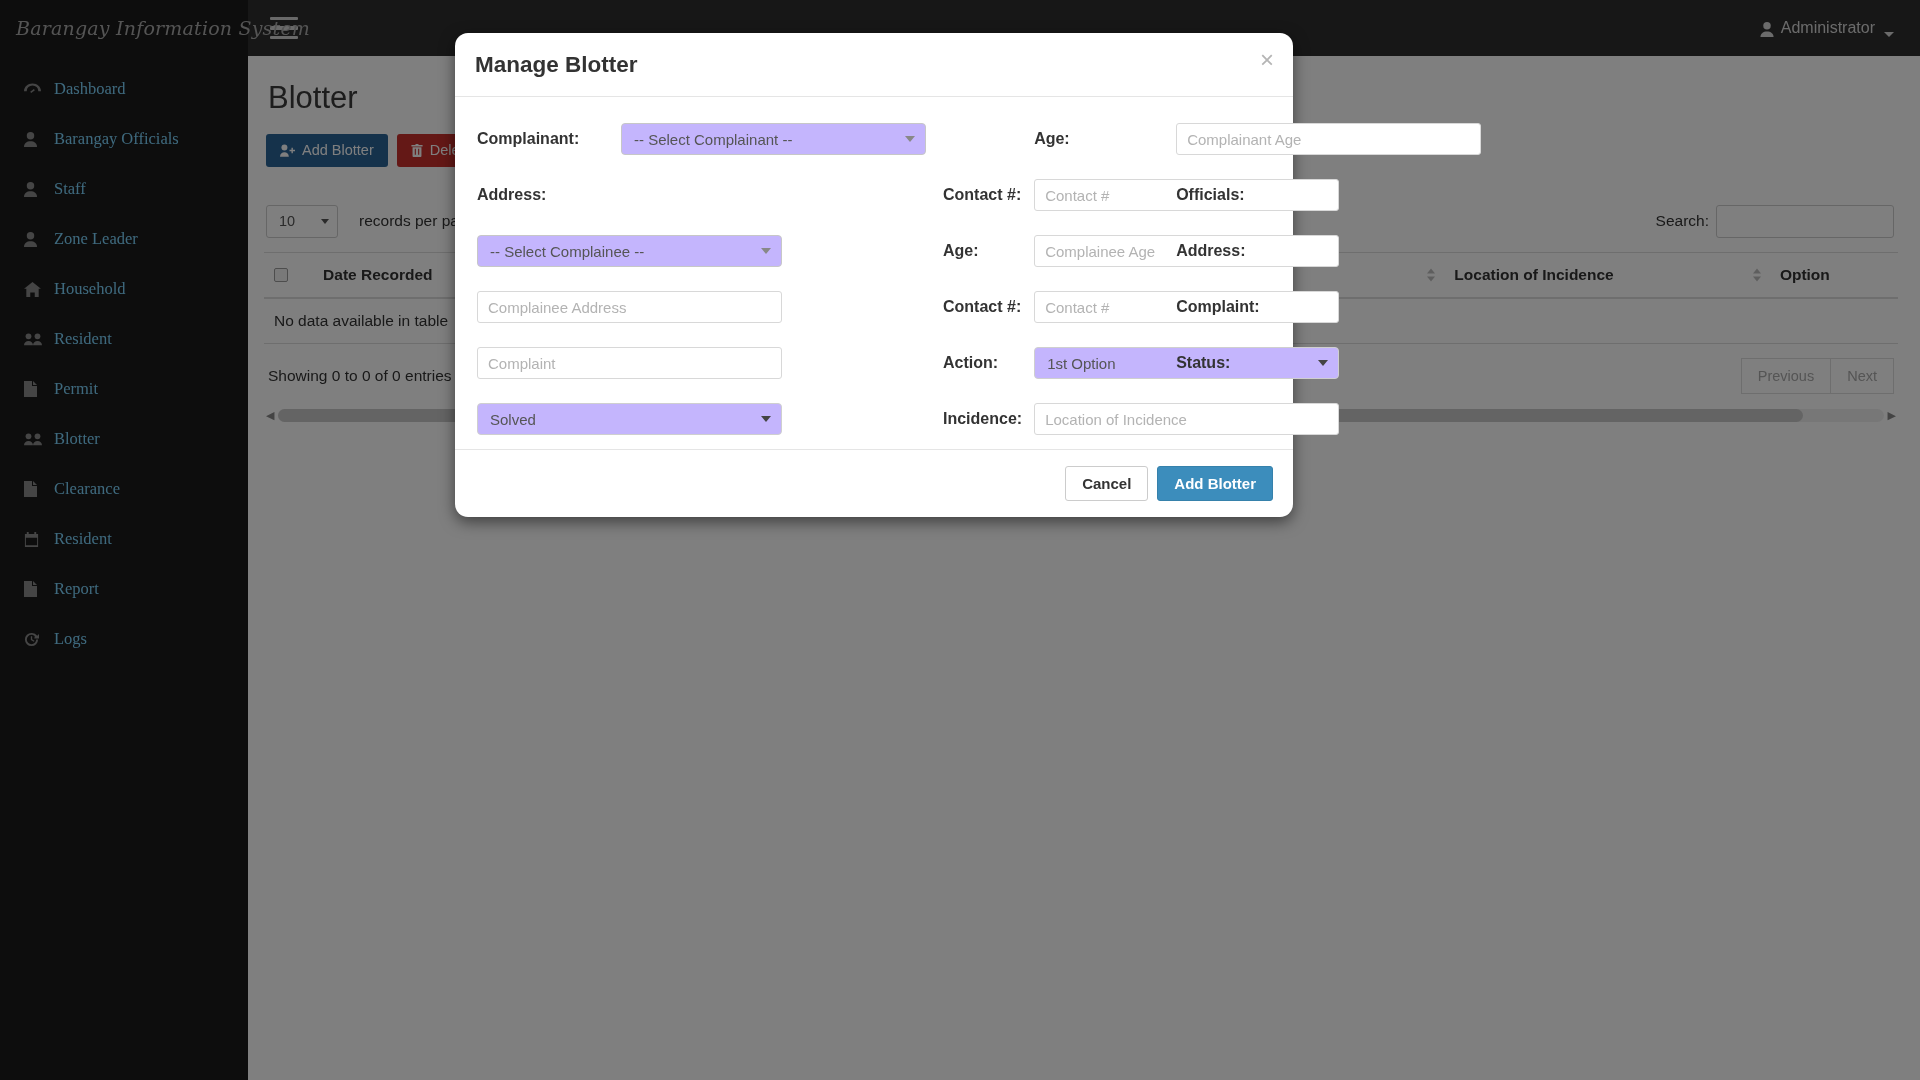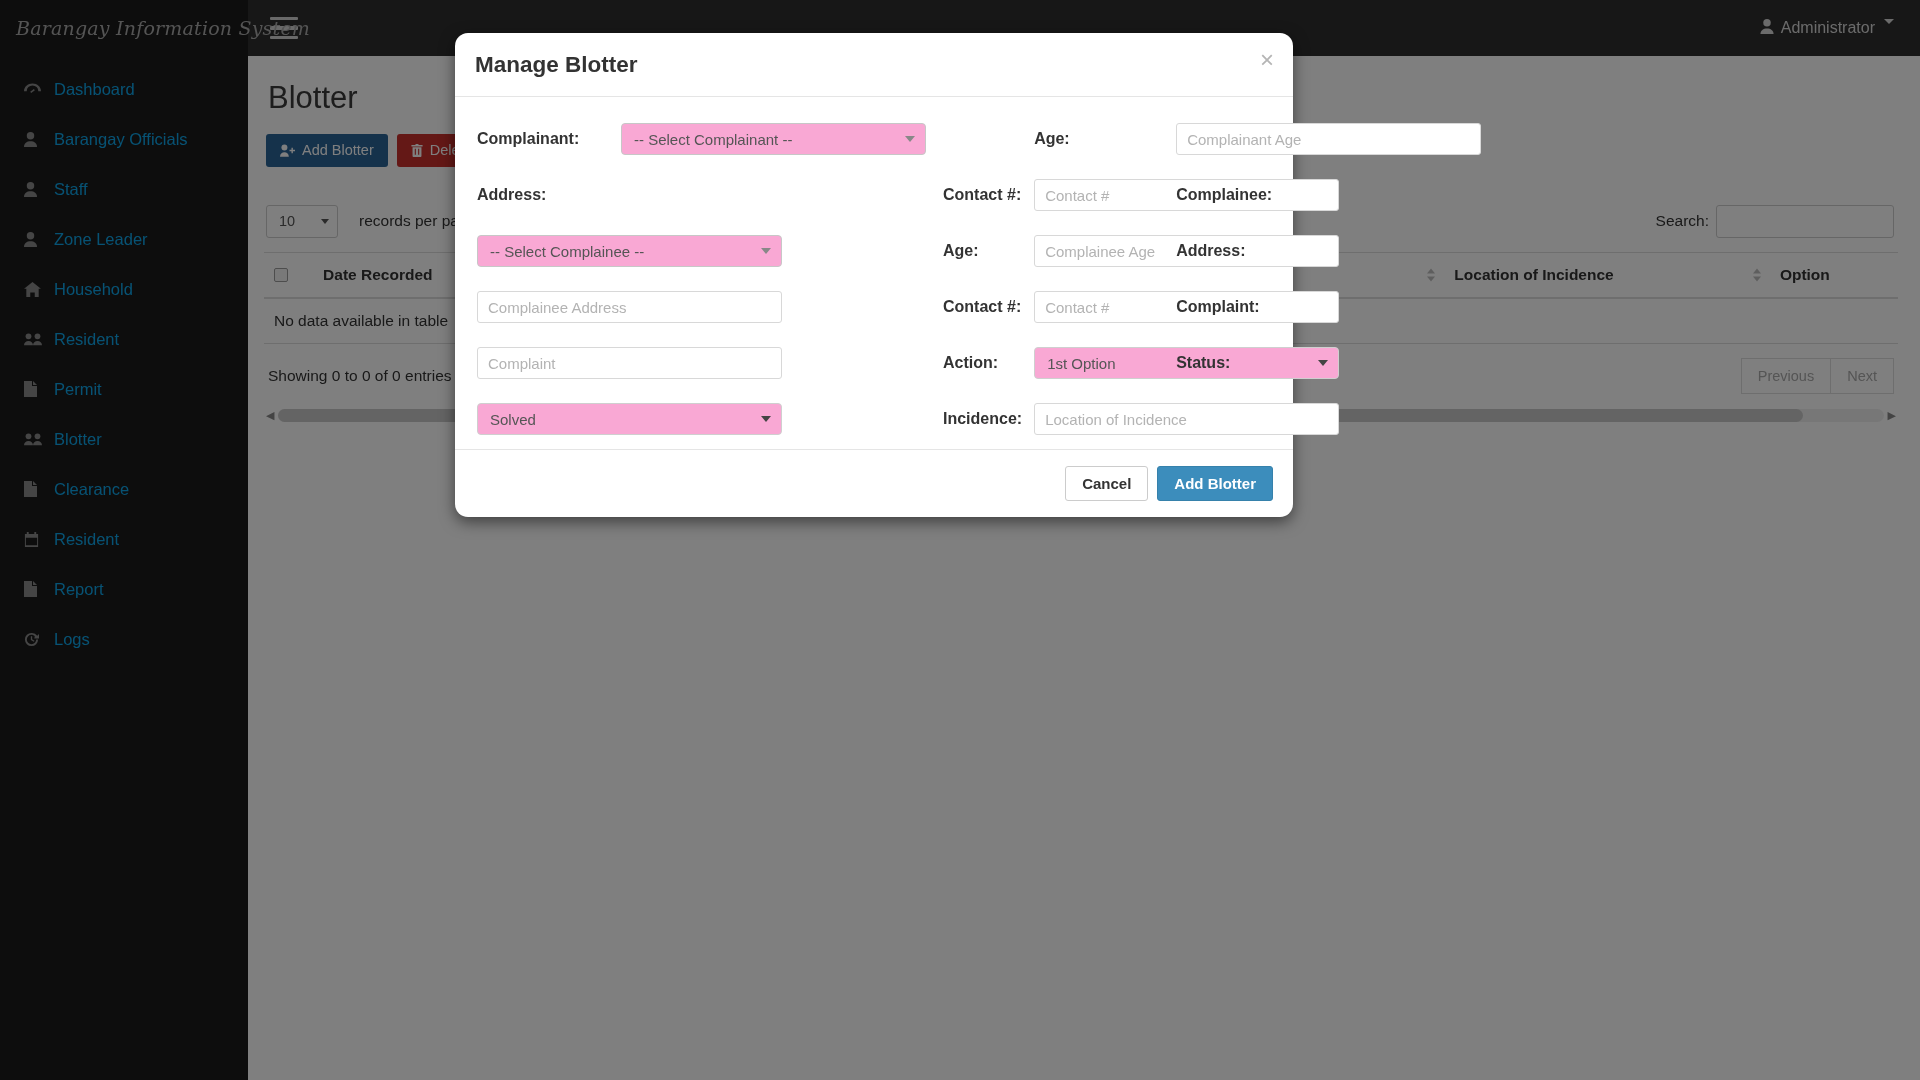--- a/index.html
+++ b/index.html
@@ -35,24 +35,25 @@
     padding-left: 32px;
     font-size: 21px;
     color: #9d9d9d;
     border-bottom: 1px solid #262626;
   }
   .nav { padding-top: 8px; }
   .nav-item {
     display: flex; align-items: center;
     height: 50px;
     padding-left: 24px;
-    color: #0ea5e9;
+    color: #7dd3fc;
     font-size: 16.5px;
     cursor: pointer;
     text-decoration: none;
+    font-family: Liberation Serif, serif;
   }
   .nav-ico {
     width: 30px; height: 20px;
     display: inline-flex; align-items: center; justify-content: flex-start;
     color: #8a8a8a;
     flex: 0 0 30px;
   }
   .nav-ico svg { display: block; fill: #8a8a8a; }
   .nav-label { line-height: 1; }
 
@@ -66,21 +67,21 @@
     z-index: 4;
   }
   .hamburger {
     width: 28px; height: 22px;
     margin-left: 22px;
     display: flex; flex-direction: column; justify-content: space-between;
     cursor: pointer;
   }
   .hamburger i { display: block; height: 3.4px; background: #d3d3d3; border-radius: 1px; }
   .user-menu {
-    display: flex; align-items: flex-start; gap: 7px;
+    display: flex; align-items: flex-end; gap: 7px;
     margin-right: 26px;
     color: #d6d6d6;
     font-size: 16px;
     cursor: pointer;
   }
   .user-menu svg { fill: #d6d6d6; display: block; }
   .caret-down {
     width: 0; height: 0;
     border-left: 5px solid transparent;
     border-right: 5px solid transparent;
@@ -260,21 +261,21 @@
     gap: 12px;
   }
   .flabel {
     font-size: 16px; color: #333; font-weight: bold;
     padding: 10px 0;
   }
   .fcell { padding: 6px 0; }
   .sel-form {
     width: 305px; height: 32px;
     border: 1px solid #c7c7c7; border-radius: 4px;
-    background: #f9a8d4;
+    background: #c4b5fd;
     color: #555; font-size: 15px;
     display: flex; align-items: center; justify-content: space-between;
     padding: 0 10px 0 12px;
     cursor: pointer;
   }
   .sel-form.thin { border-color: #cfcfcf; }
   .sel-form .tri {
     width: 0; height: 0;
     border-left: 5px solid transparent;
     border-right: 5px solid transparent;
@@ -602,21 +603,21 @@
           <input class="inp" placeholder="Complainant Age" style="">
         </div>
 
         <div class="flabel">Address:</div>
         <div></div>
         <div class="flabel">Contact #:</div>
         <div class="fcell">
           <input class="inp" placeholder="Contact #" style="">
         </div>
 
-        <div class="flabel">Complainee:</div>
+        <div class="flabel">Officials:</div>
         <div class="fcell">
           <div class="sel-form">
             <span>-- Select Complainee --</span>
             <span class="tri light"></span>
           </div>
         </div>
         <div></div>
         <div class="flabel">Age:</div>
         <div class="fcell">
           <input class="inp" placeholder="Complainee Age" style="">

